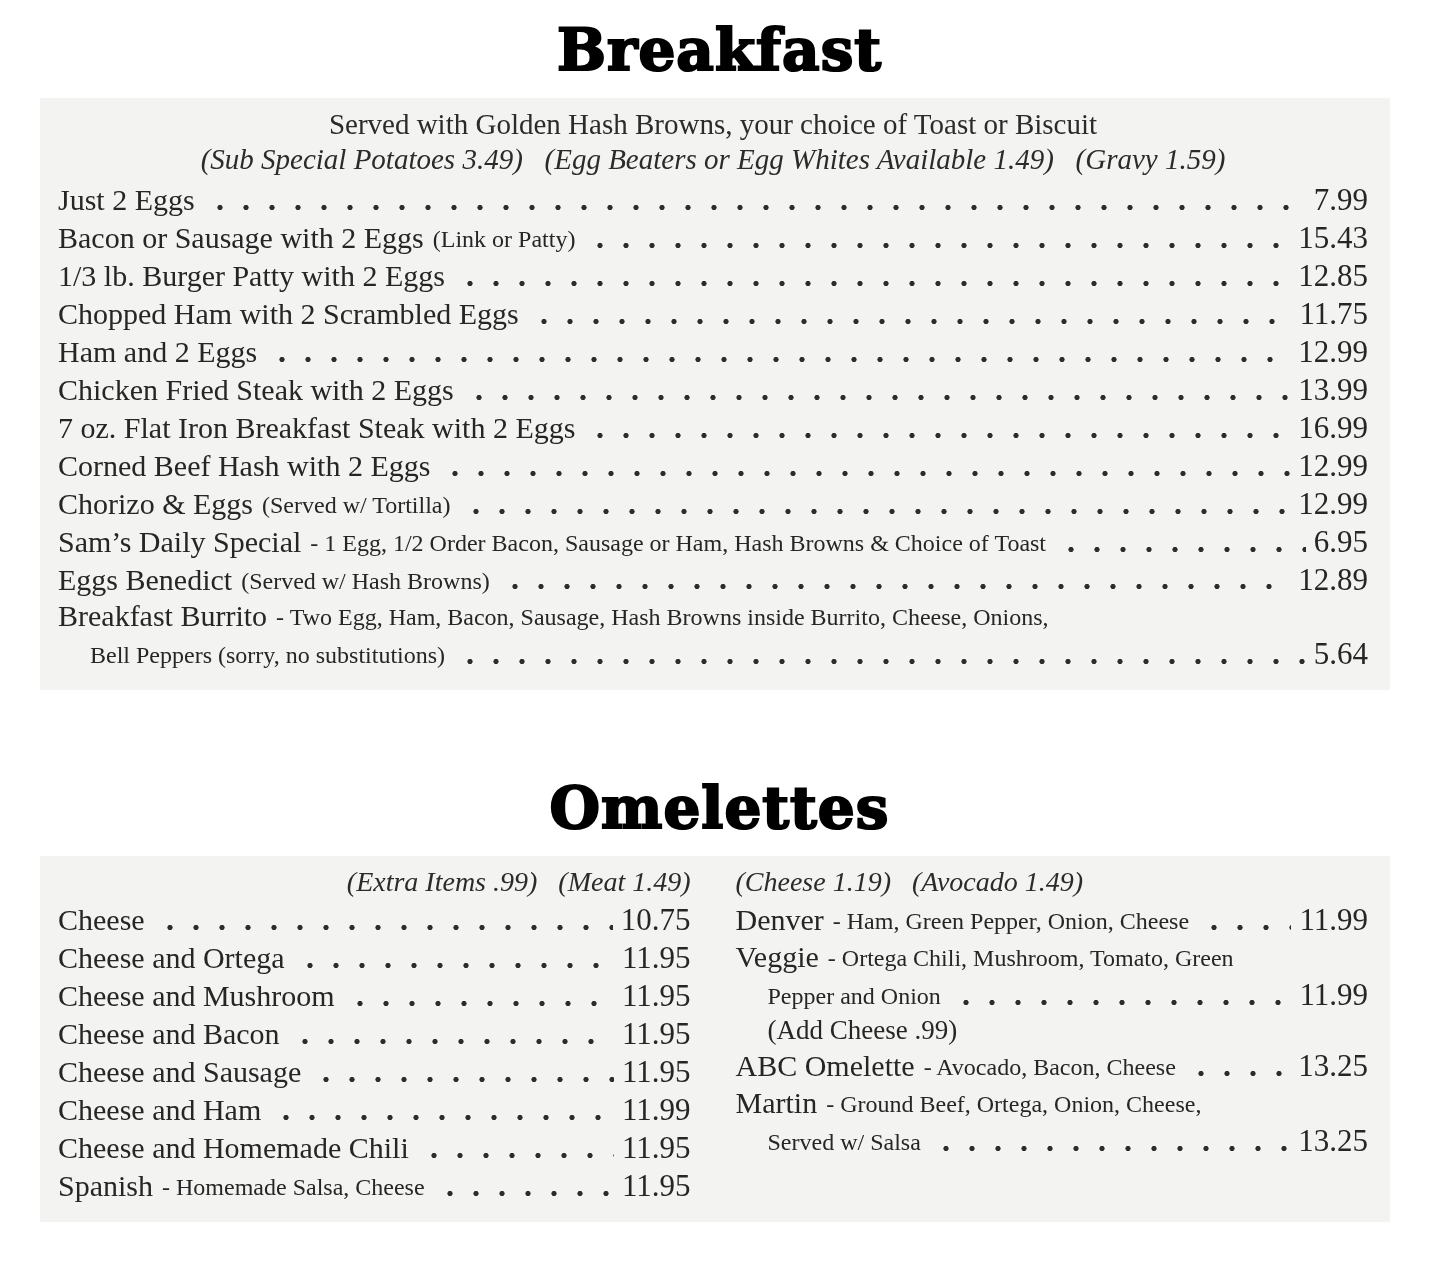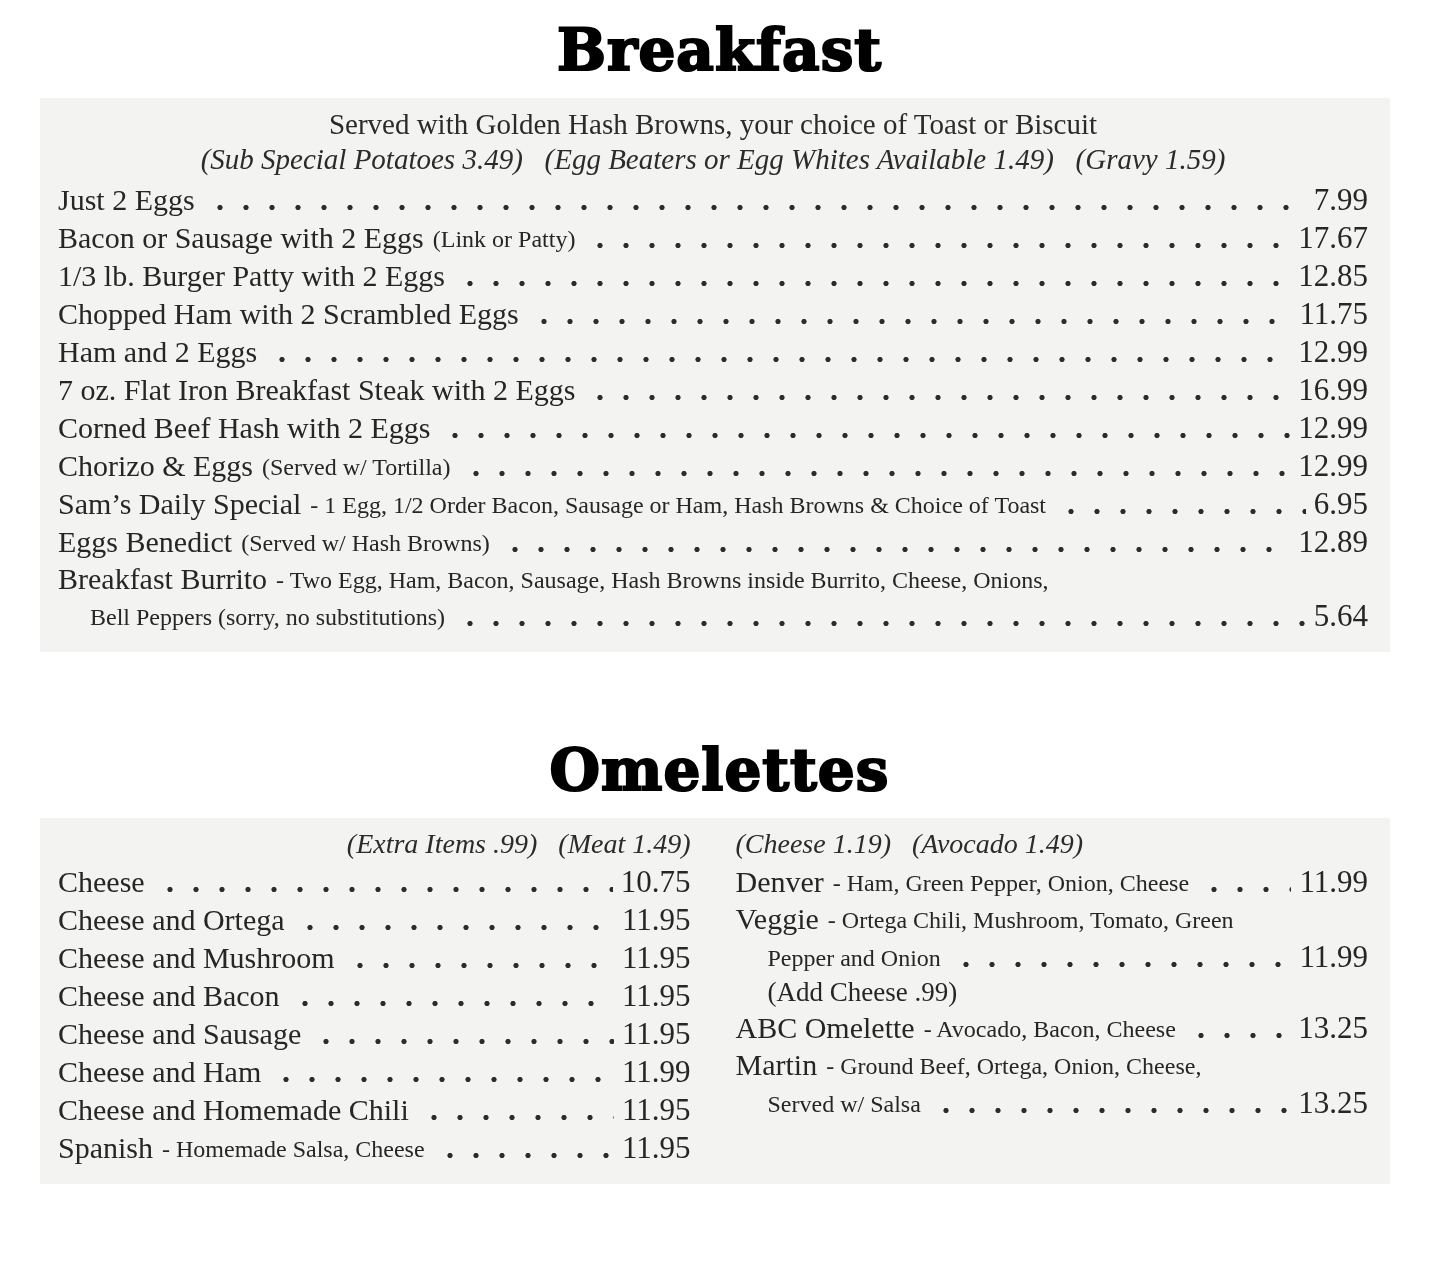--- a/index.html
+++ b/index.html
@@ -95,39 +95,45 @@
   <div class="row">
     <span class="nm">Just 2 Eggs</span>
 
     <span class="leader"></span>
     <span class="pr">7.99</span>
   </div>
   <div class="row">
     <span class="nm">Bacon or Sausage with 2 Eggs</span>
     <span class="ds">(Link or Patty)</span>
     <span class="leader"></span>
-    <span class="pr">17.67</span>
+    <span class="pr">15.43</span>
   </div>
   <div class="row">
     <span class="nm">1/3 lb. Burger Patty with 2 Eggs</span>
 
     <span class="leader"></span>
     <span class="pr">12.85</span>
   </div>
   <div class="row">
     <span class="nm">Chopped Ham with 2 Scrambled Eggs</span>
 
     <span class="leader"></span>
     <span class="pr">11.75</span>
   </div>
   <div class="row">
     <span class="nm">Ham and 2 Eggs</span>
 
     <span class="leader"></span>
     <span class="pr">12.99</span>
+  </div>
+  <div class="row">
+    <span class="nm">Chicken Fried Steak with 2 Eggs</span>
+
+    <span class="leader"></span>
+    <span class="pr">13.99</span>
   </div>
   <div class="row">
     <span class="nm">7 oz. Flat Iron Breakfast Steak with 2 Eggs</span>
 
     <span class="leader"></span>
     <span class="pr">16.99</span>
   </div>
   <div class="row">
     <span class="nm">Corned Beef Hash with 2 Eggs</span>
 

